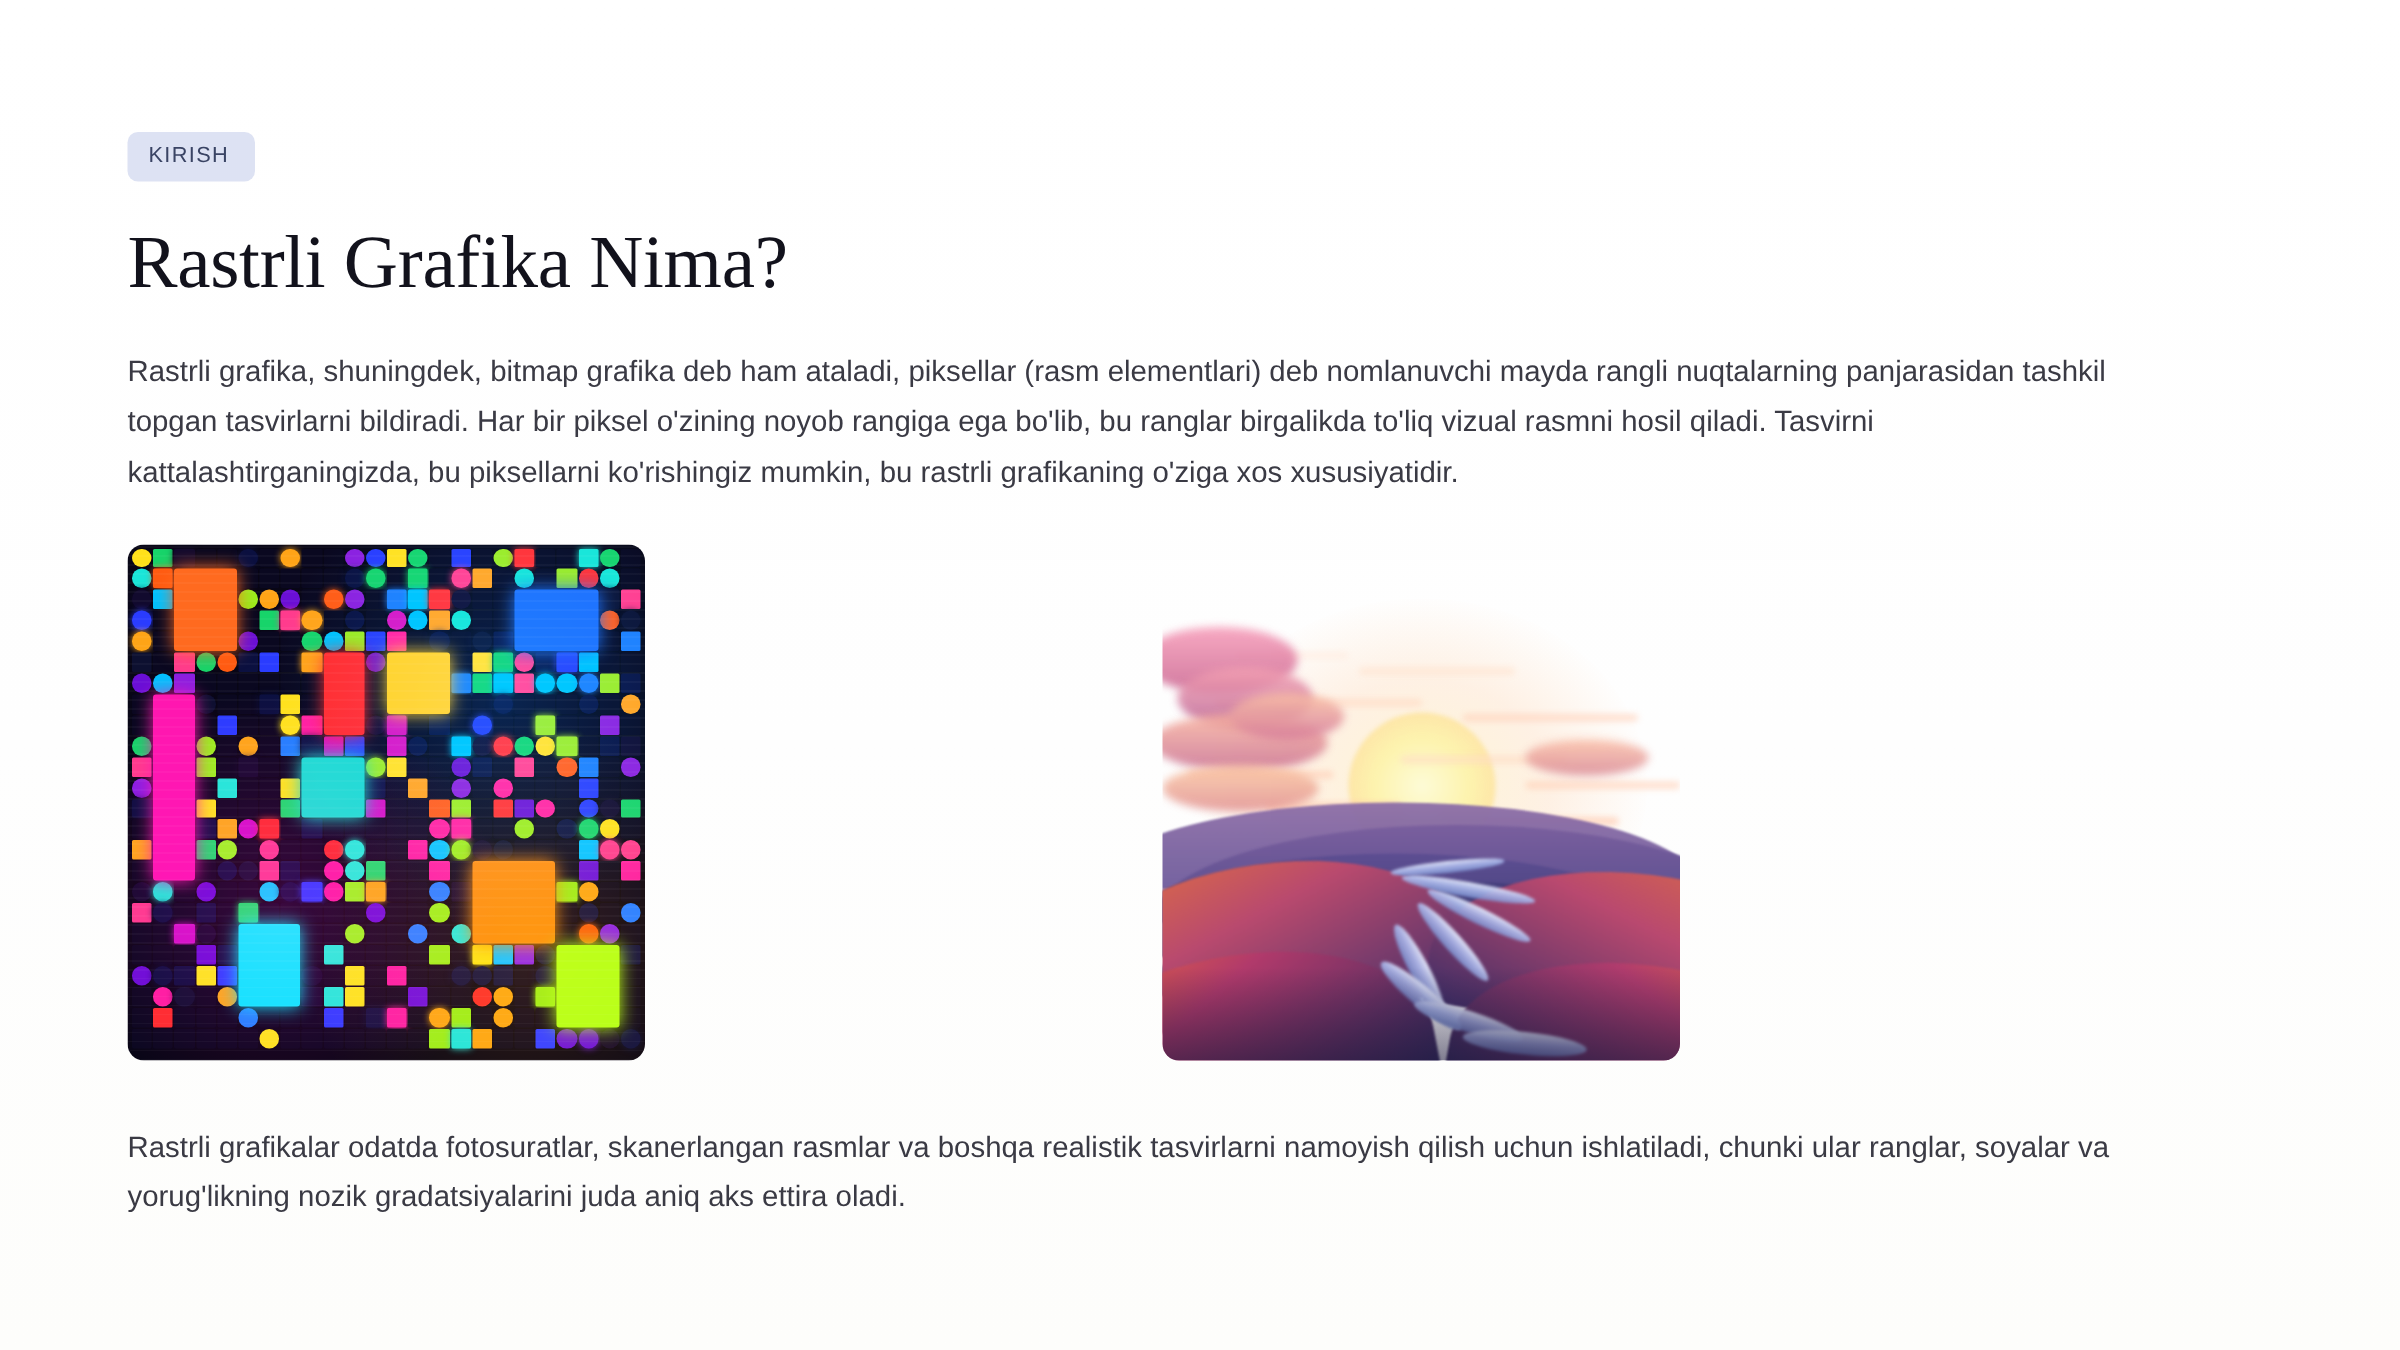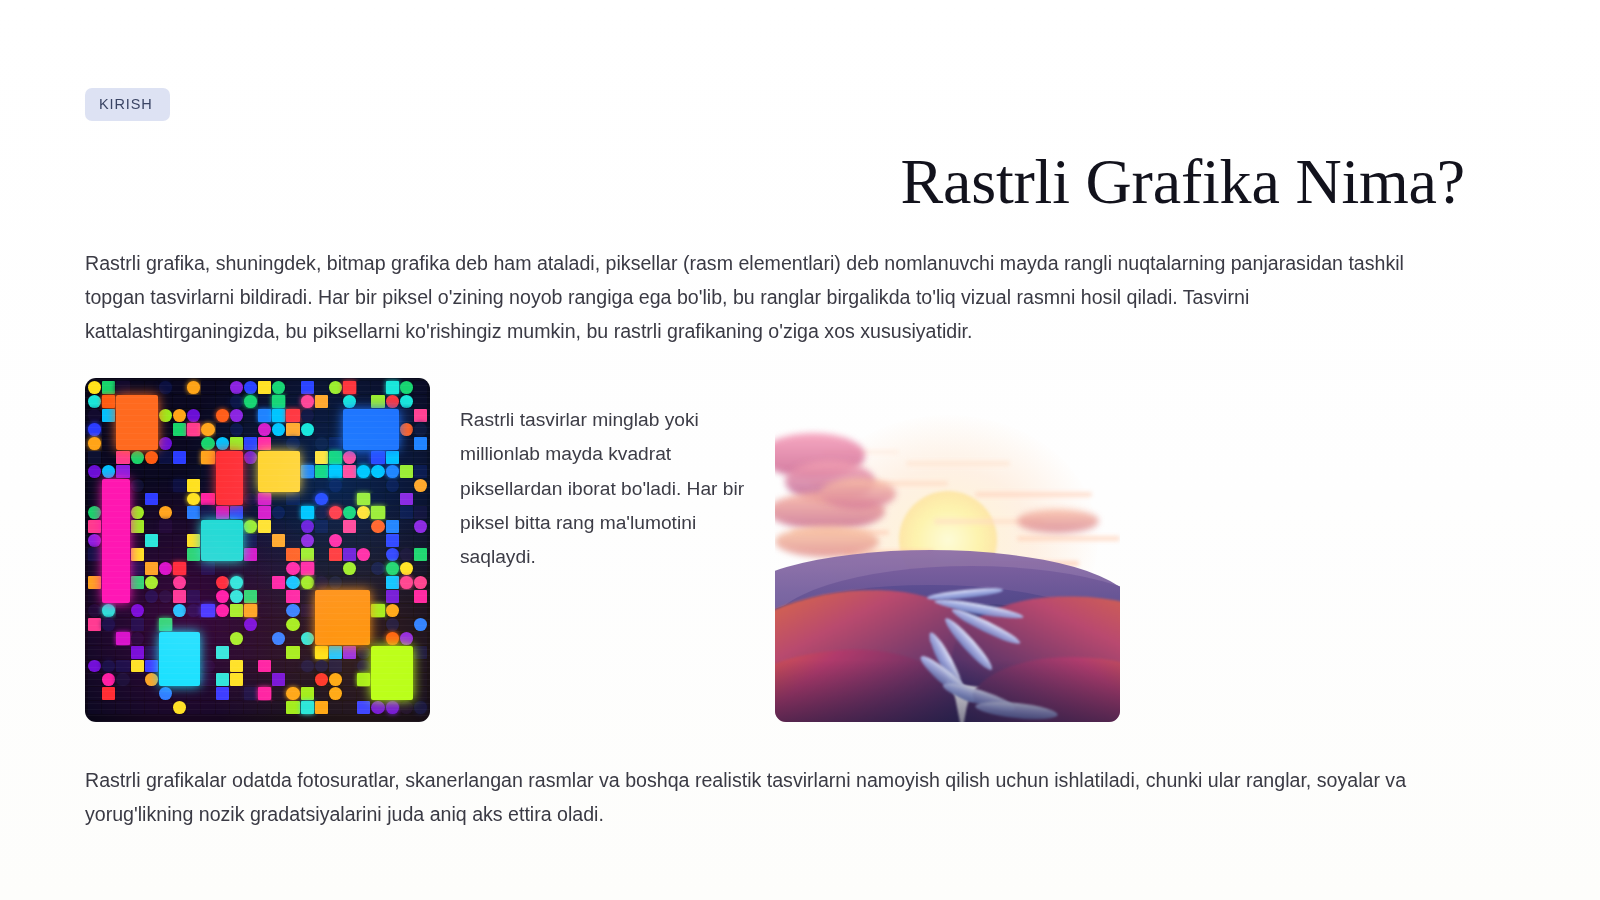--- a/index.html
+++ b/index.html
@@ -39,27 +39,26 @@
     font-size: 14.5px;
     letter-spacing: 0.9px;
     padding: 9px 17px 9px 14px;
     border-radius: 7px;
     line-height: 1;
   }
 
   
   .page-title {
     font-family: "Liberation Serif", "DejaVu Serif", serif;
-    font-size: 64px;
+    font-size: 50px;
     font-weight: 400;
     color: #12121c;
     letter-spacing: -0.2px;
     margin-top: 25px;
     line-height: 1.12;
-    text-align: right;
   }
 
   
   .intro {
     margin-top: 30px;
     font-size: 19.6px;
     line-height: 1.72;
     color: #3a3a44;
     max-width: 1350px;
     font-weight: 400;
@@ -820,21 +819,20 @@
               <div class="px" style="grid-area: 16 / 17 / 20 / 21; background: rgb(255, 140, 18); box-shadow: rgb(255, 140, 18) 0px 0px 12px; border-radius: 2px;"></div>
               <div class="px" style="grid-area: 2 / 3 / 6 / 6; background: rgb(255, 106, 31); box-shadow: rgb(255, 106, 31) 0px 0px 12px; border-radius: 2px;"></div>
               <div class="px" style="grid-area: 20 / 21 / 24 / 24; background: rgb(179, 255, 26); box-shadow: rgb(179, 255, 26) 0px 0px 12px; border-radius: 2px;"></div>
             </div>
           <div class="glow"></div>
           <div class="scan"></div>
         </div>
       </div>
 
       <div class="feature-text">
-        <p class="feature-body">Rastrli tasvirlar minglab yoki millionlab mayda kvadrat piksellardan iborat bo'ladi. Har bir piksel bitta rang ma'lumotini saqlaydi.</p>
       </div>
 
       <div class="feature-figure landscape-wrap">
         <div class="landscape" id="landscape">
           <div class="sunglow"></div>
           <div class="sun"></div>
         <div class="streak" style="left: 34.5px; top: 103.2px; width: 138px; background: rgb(255, 217, 194); height: 5px;"></div>
             <div class="streak" style="left: 131.1px; top: 82.56px; width: 103.5px; background: rgb(255, 227, 207); height: 5px;"></div>
             <div class="streak" style="left: 200.1px; top: 113.52px; width: 117.3px; background: rgb(255, 210, 187); height: 5px;"></div>
             <div class="streak" style="left: 17.25px; top: 151.36px; width: 96.6px; background: rgb(255, 205, 181); height: 5px;"></div>

